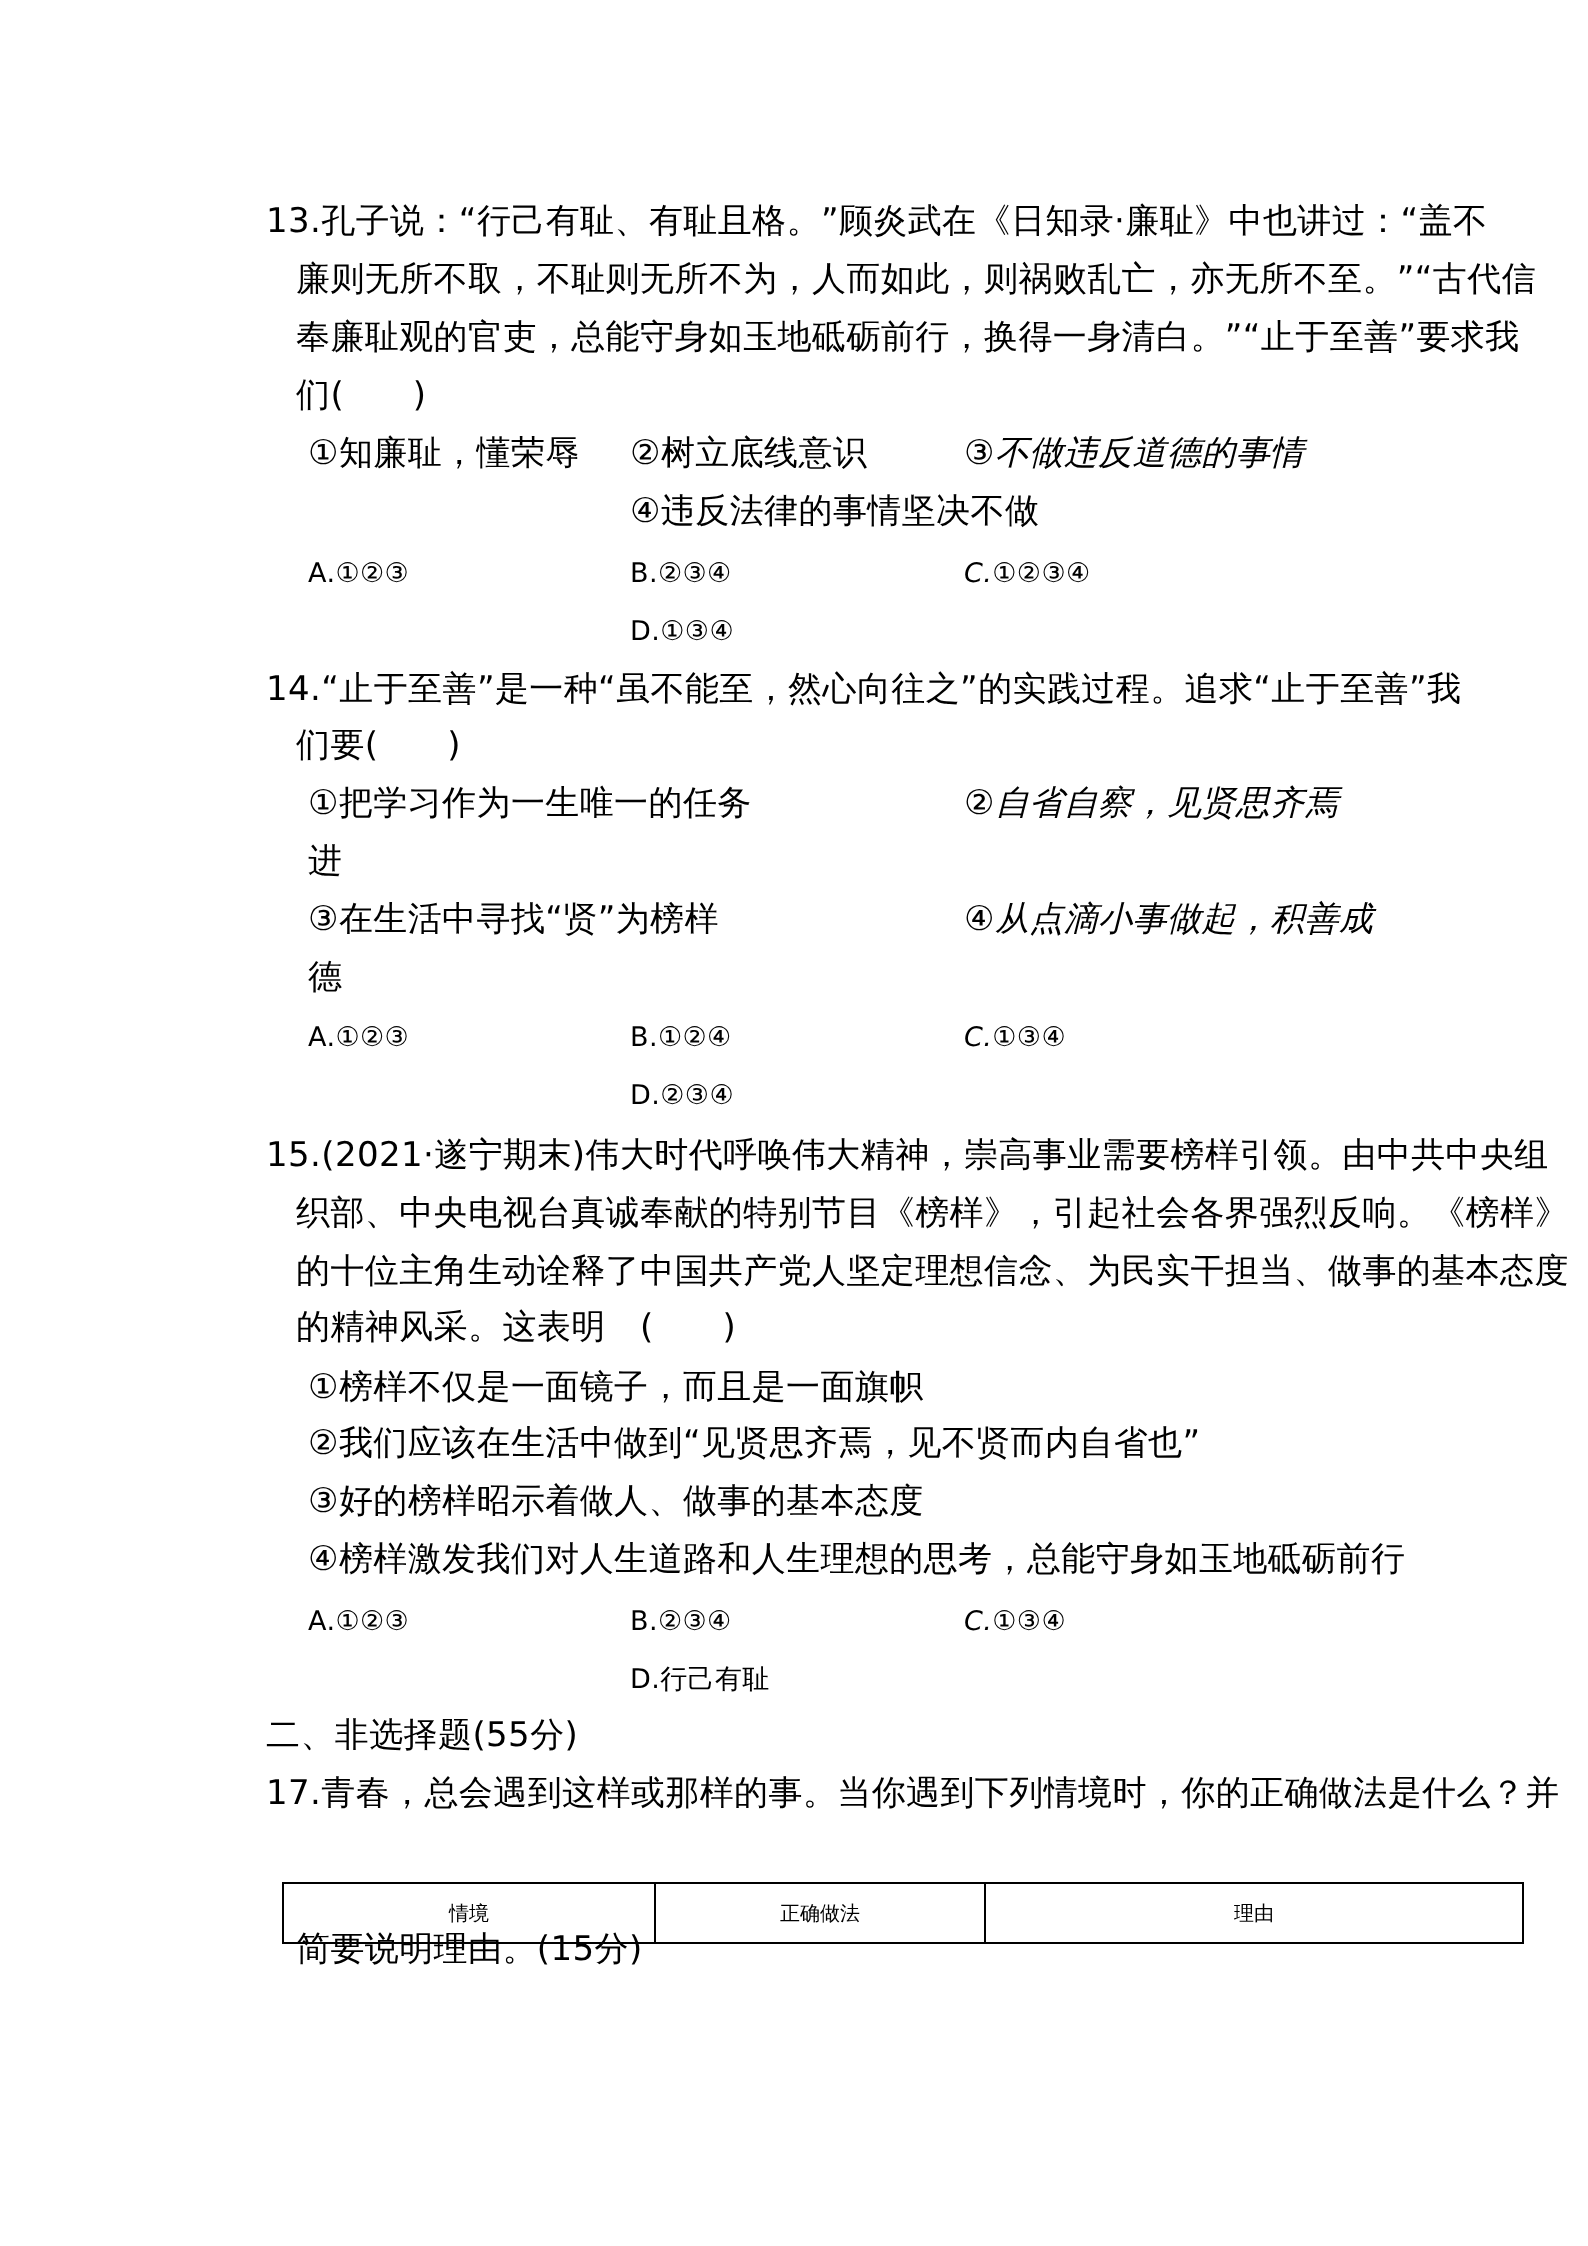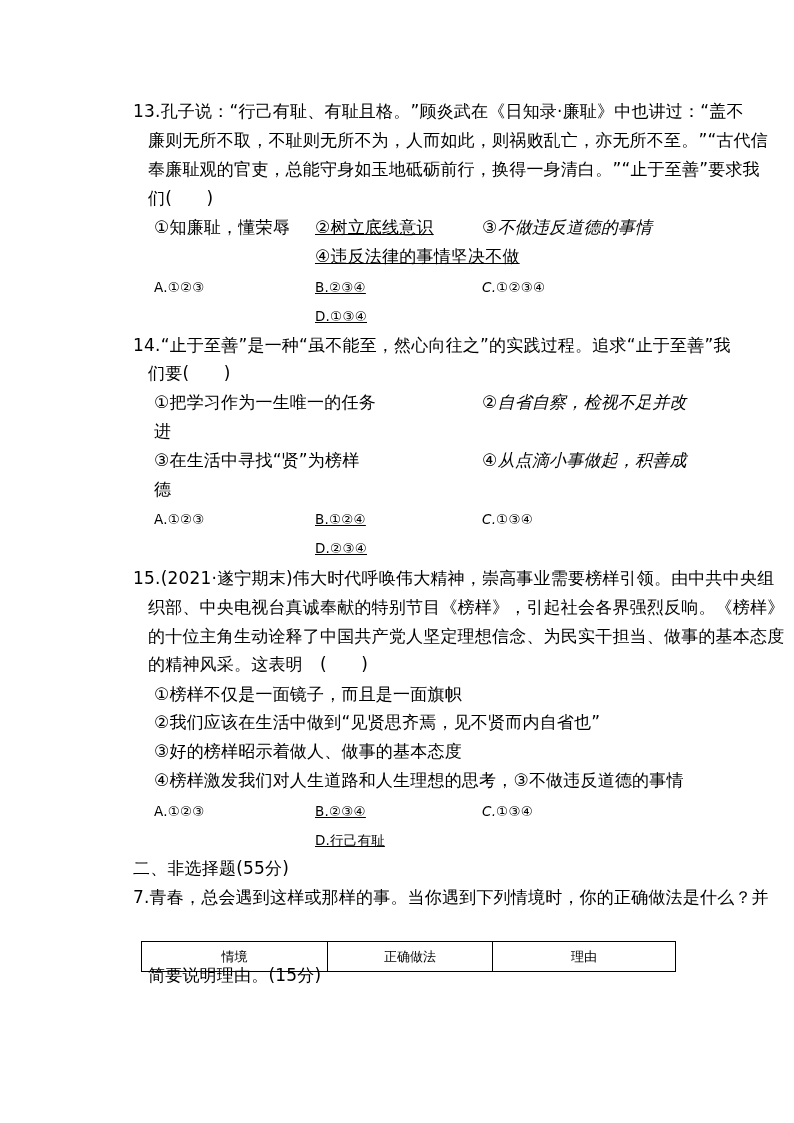--- a/index.html
+++ b/index.html
@@ -2,25 +2,25 @@
 <html><head>
 <meta charset="utf-8">
 <style>
   html, body { margin: 0; padding: 0; background: #ffffff; }
   body { width: 794px; height: 1123px; position: relative; overflow: hidden;
          font-family: "DejaVu Sans", "Liberation Sans", sans-serif; color: #000; }
   .ln { position: absolute; font-size: 17px; line-height: 20px; white-space: nowrap; letter-spacing: 0.2px; }
   .ind { left: 148px; }
   .first { left: 133px; }
   .colA { left: 154px; }
-  .colB { left: 315px; text-decoration: underline; }
+  .colB { left: 315px; }
   .colC { left: 482px; font-style: italic; }
   .ans { font-size: 13.5px; }
-  table.resp { position: absolute; left: 141px; top: 941px; width: 535px; height: 31px;
-               border-collapse: collapse; font-size: 13px; }
+  table.resp { position: absolute; left: 141px; top: 941px; width: 621px; height: 31px;
+               border-collapse: collapse; font-size: 10px; }
   table.resp th { border: 1.5px solid #000; font-weight: normal; text-align: center; padding: 0; height: 29px; }
 </style>
 </head>
 <body>
 
 <div>
   <div class="ln first" style="top:101px">13.孔子说：“行己有耻、有耻且格。”顾炎武在《日知录·廉耻》中也讲过：“盖不</div>
   <div class="ln ind" style="top:130px">廉则无所不取，不耻则无所不为，人而如此，则祸败乱亡，亦无所不至。”“古代信</div>
   <div class="ln ind" style="top:159px">奉廉耻观的官吏，总能守身如玉地砥砺前行，换得一身清白。”“止于至善”要求我</div>
   <div class="ln ind" style="top:188px">们(　　)</div>
@@ -31,49 +31,49 @@
   <div class="ln ans colA" style="top:277px">A.①②③</div>
   <div class="ln ans colB" style="top:277px">B.②③④</div>
   <div class="ln ans colC" style="top:277px">C.①②③④</div>
   <div class="ln ans colB" style="top:306px">D.①③④</div>
 </div>
 
 <div>
   <div class="ln first" style="top:335px">14.“止于至善”是一种“虽不能至，然心向往之”的实践过程。追求“止于至善”我</div>
   <div class="ln ind" style="top:363px">们要(　　)</div>
   <div class="ln colA" style="top:392px">①把学习作为一生唯一的任务</div>
-  <div class="ln colC" style="top:392px">②自省自察，检视不足并改</div>
+  <div class="ln colC" style="top:392px">②自省自察，见贤思齐焉</div>
   <div class="ln colA" style="top:421px">进</div>
   <div class="ln colA" style="top:450px">③在生活中寻找“贤”为榜样</div>
   <div class="ln colC" style="top:450px">④从点滴小事做起，积善成</div>
   <div class="ln colA" style="top:479px">德</div>
   <div class="ln ans colA" style="top:509px">A.①②③</div>
   <div class="ln ans colB" style="top:509px">B.①②④</div>
   <div class="ln ans colC" style="top:509px">C.①③④</div>
   <div class="ln ans colB" style="top:538px">D.②③④</div>
 </div>
 
 <div>
   <div class="ln first" style="top:568px">15.(2021·遂宁期末)伟大时代呼唤伟大精神，崇高事业需要榜样引领。由中共中央组</div>
   <div class="ln ind" style="top:597px">织部、中央电视台真诚奉献的特别节目《榜样》，引起社会各界强烈反响。《榜样》</div>
   <div class="ln ind" style="top:626px">的十位主角生动诠释了中国共产党人坚定理想信念、为民实干担当、做事的基本态度</div>
   <div class="ln ind" style="top:654px">的精神风采。这表明　(　　)</div>
   <div class="ln colA" style="top:684px">①榜样不仅是一面镜子，而且是一面旗帜</div>
   <div class="ln colA" style="top:712px">②我们应该在生活中做到“见贤思齐焉，见不贤而内自省也”</div>
   <div class="ln colA" style="top:741px">③好的榜样昭示着做人、做事的基本态度</div>
-  <div class="ln colA" style="top:770px">④榜样激发我们对人生道路和人生理想的思考，③不做违反道德的事情</div>
+  <div class="ln colA" style="top:770px">④榜样激发我们对人生道路和人生理想的思考，总能守身如玉地砥砺前行</div>
   <div class="ln ans colA" style="top:801px">A.①②③</div>
   <div class="ln ans colB" style="top:801px">B.②③④</div>
   <div class="ln ans colC" style="top:801px">C.①③④</div>
   <div class="ln ans colB" style="top:830px">D.行己有耻</div>
 </div>
 
 <div>
   <div class="ln first" style="top:858px">二、非选择题(55分)</div>
-  <div class="ln first" style="top:887px">7.青春，总会遇到这样或那样的事。当你遇到下列情境时，你的正确做法是什么？并</div>
+  <div class="ln first" style="top:887px">17.青春，总会遇到这样或那样的事。当你遇到下列情境时，你的正确做法是什么？并</div>
   <div class="ln ind" style="top:965px">简要说明理由。(15分)</div>
   <table class="resp">
     <tbody>
         <tr>
       <th style="width:185px">情境</th>
       <th style="width:164px">正确做法</th>
       <th>理由</th>
     </tr>
   </tbody>
     </table>

